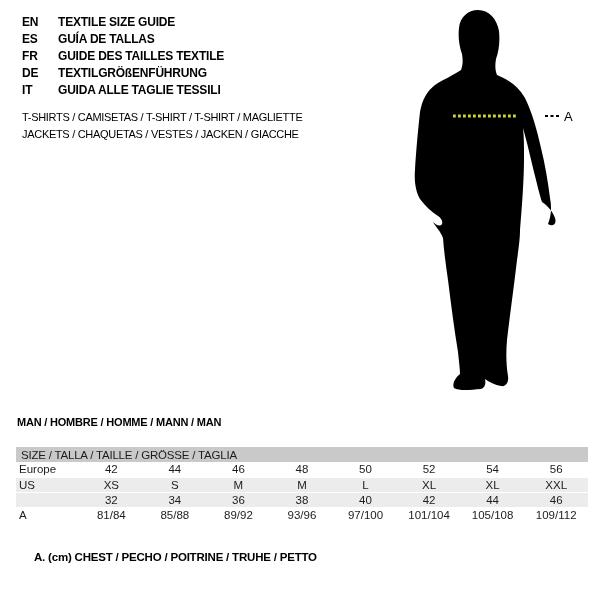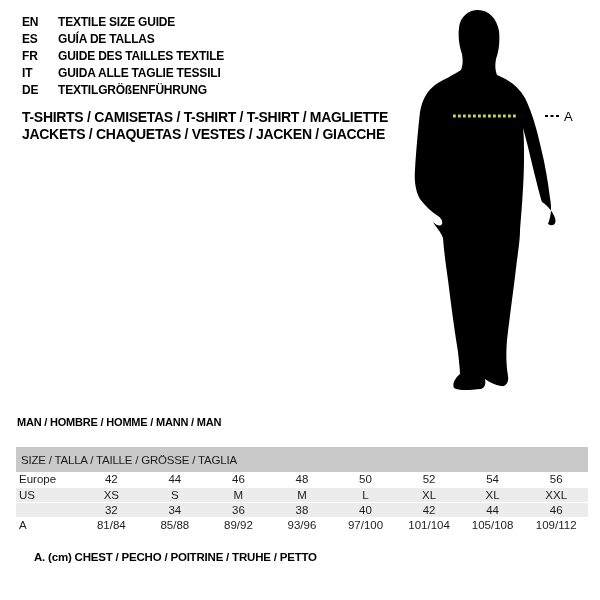--- a/index.html
+++ b/index.html
@@ -9,40 +9,40 @@
   }
 
   
   .lang-list { position:absolute; left:22px; top:13px; }
   .lang-row  { display:flex; height:17px; align-items:center; }
   .lang-code { width:36px; font-size:12px; font-weight:700; letter-spacing:-0.2px; }
   .lang-label{ font-size:12px; font-weight:700; letter-spacing:-0.2px; white-space:nowrap; }
 
   
   .categories { position:absolute; left:22px; top:109px; }
-  .category-line { font-size:14px; font-weight:700; line-height:17px;
+  .category-line { font-size:11px; font-weight:400; line-height:17px;
                    letter-spacing:-0.3px; white-space:nowrap; }
 
   
   .figure { position:absolute; left:402px; top:8px; width:175px; height:390px; }
   .man-path { fill: var(--silhouette, #000); }
   .measure-line { stroke: var(--measure-line, #ccd832); stroke-width:3; }
   .callout-line { stroke:#000; stroke-width:2; }
   .measure-letter { font-family:"Liberation Sans", sans-serif; font-size:13px; fill:#000; }
 
   
   .section-title { position:absolute; left:17px; top:416px; font-size:11px;
                    font-weight:700; letter-spacing:-0.2px; white-space:nowrap; }
 
   
   .size-table-wrap { position:absolute; left:16px; top:447px; width:572px; }
   table.size-table { width:100%; border-collapse:collapse; table-layout:fixed;
                      font-size:11.5px; color:#1c1c1c; }
   table.size-table thead tr { background: var(--header-bg, #c9c9c9); }
-  th.table-header-cell { height:25px; text-align:left; padding:0 0 0 5px;
+  th.table-header-cell { height:15px; text-align:left; padding:0 0 0 5px;
                          font-weight:400; font-size:11.5px; letter-spacing:-0.2px;
                          white-space:nowrap; overflow:hidden; }
   tbody tr { height:15px; }
   tbody tr.alt { background: var(--alt-row-bg, #ececec); border-top:1px solid #fff; }
   td.row-label { text-align:left; padding-left:3px; width:66px; }
   td.cell-val  { text-align:center; padding:0; }
 
   
   .footnote { position:absolute; left:34px; top:551px; font-size:11.5px;
               font-weight:700; letter-spacing:-0.2px; white-space:nowrap; }
@@ -59,26 +59,26 @@
     </div>
     <div class="lang-row">
       <span class="lang-code">ES</span>
       <span class="lang-label">GUÍA DE TALLAS</span>
     </div>
     <div class="lang-row">
       <span class="lang-code">FR</span>
       <span class="lang-label">GUIDE DES TAILLES TEXTILE</span>
     </div>
     <div class="lang-row">
+      <span class="lang-code">DE</span>
+      <span class="lang-label">TEXTILGRÖßENFÜHRUNG</span>
+    </div>
+    <div class="lang-row">
       <span class="lang-code">IT</span>
       <span class="lang-label">GUIDA ALLE TAGLIE TESSILI</span>
-    </div>
-    <div class="lang-row">
-      <span class="lang-code">DE</span>
-      <span class="lang-label">TEXTILGRÖßENFÜHRUNG</span>
     </div>
   </div>
 
   <div class="categories">
     <div class="category-line">T-SHIRTS / CAMISETAS / T-SHIRT / T-SHIRT / MAGLIETTE</div>
     <div class="category-line">JACKETS / CHAQUETAS / VESTES / JACKEN / GIACCHE</div>
   </div>
 
   <div class="figure">
     <svg width="175" height="390" viewBox="0 0 175 390">

